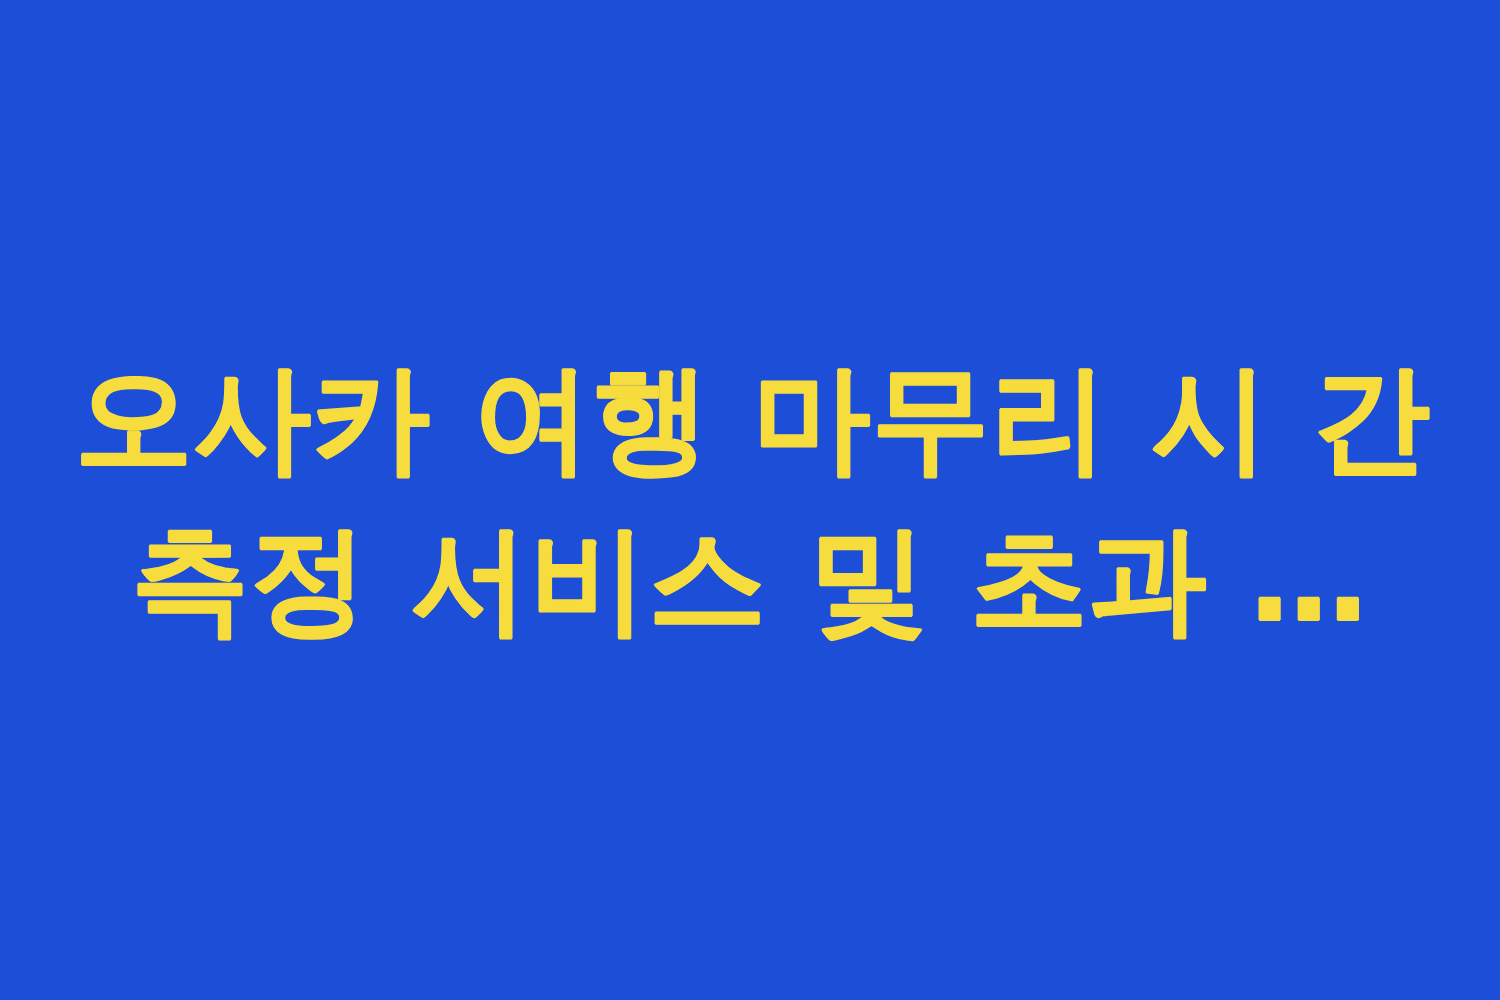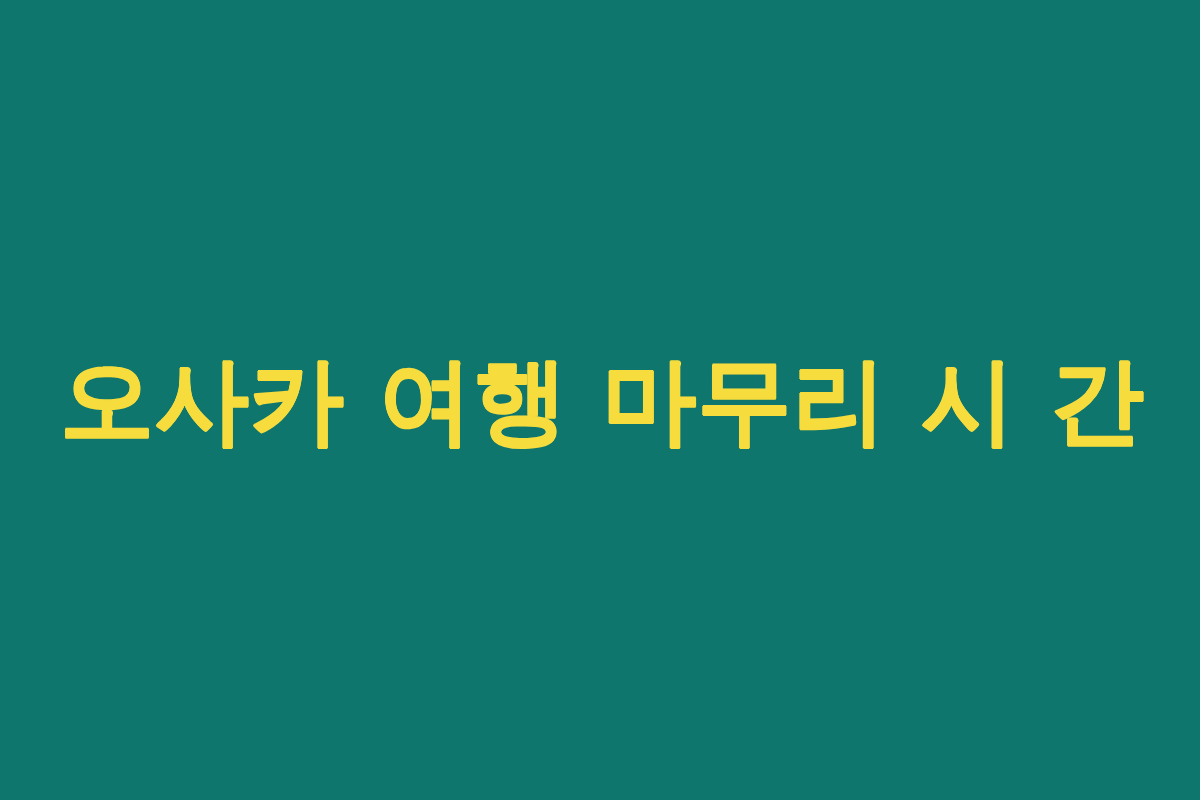--- a/index.html
+++ b/index.html
@@ -50,22 +50,23 @@
        0 0 1.2px rgba(247,220,62,0.55);
   }
 
   .headline-line:nth-child(1) { font-size: 94px; }
   .headline-line:nth-child(2) { font-size: 94px; }
   .headline-line:nth-child(3) { font-size: 94px; }
 </style>
 </head>
 <body>
 
-<div id="thumbnail-card" style="background-color: #0f766e;">
+<div id="thumbnail-card" style="background-color: #1d4ed8;">
 
   <div id="headline-block">
 
     <span class="headline-line" style="color: rgb(247, 220, 62); text-shadow: rgb(247, 220, 62) 0.6px 0px 0px, rgb(247, 220, 62) -0.6px 0px 0px, rgb(247, 220, 62) 0px 0.6px 0px, rgb(247, 220, 62) 0px -0.6px 0px;">오사카 여행 마무리 시 간</span>
 
 
+    <span class="headline-line" style="color: rgb(247, 220, 62); text-shadow: rgb(247, 220, 62) 0.6px 0px 0px, rgb(247, 220, 62) -0.6px 0px 0px, rgb(247, 220, 62) 0px 0.6px 0px, rgb(247, 220, 62) 0px -0.6px 0px;">측정 서비스 및 초과 …</span>
 
   </div>
 </div>
 
 </body></html>

